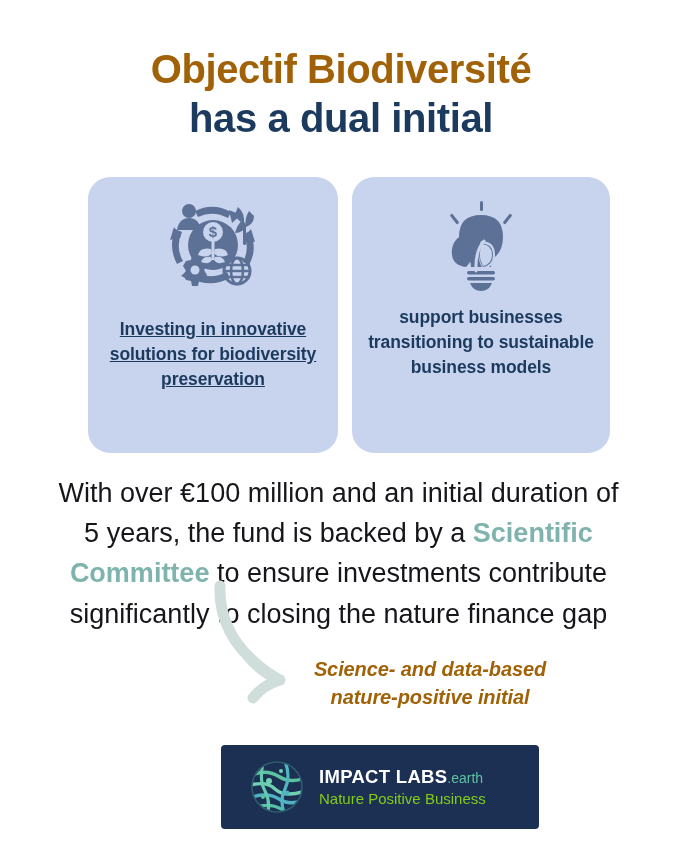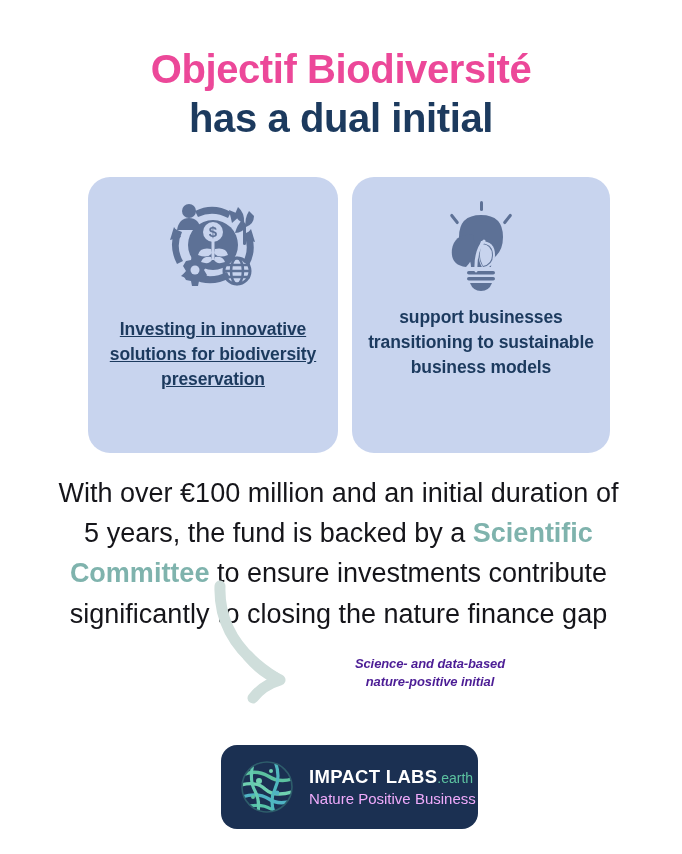--- a/index.html
+++ b/index.html
@@ -30,21 +30,21 @@
     top: 47px;
     text-align: center;
     line-height: 1.12;
     letter-spacing: -0.4px;
   }
   .headline .line {
     display: block;
     font-size: 40px;
     font-weight: 700;
   }
-  .headline .line1 { color: #ec4899; }
+  .headline .line1 { color: #a16207; }
   .headline .line2 { color: #1c3a5e; margin-top: 4px; }
 
   
   .cards {
     position: absolute;
     left: 88px;
     top: 177px;
     width: 522px;
     height: 276px;
     display: flex;
@@ -111,40 +111,40 @@
   }
   .arrow svg { display: block; width: 100%; height: 100%; }
 
   
   .tagline {
     position: absolute;
     left: 270px;
     top: 655px;
     width: 320px;
     text-align: center;
-    color: #4c1d95;
-    font-size: 13px;
+    color: #a16207;
+    font-size: 20px;
     font-weight: 700;
     font-style: italic;
     line-height: 1.42;
     letter-spacing: -0.1px;
   }
 
   
   .logo-box {
     position: absolute;
     left: 221px;
     top: 745px;
-    width: 257px;
+    width: 318px;
     height: 84px;
     background: #1b3052;
-    border-radius: 16px;
+    border-radius: 4px;
     display: flex;
     align-items: center;
-    padding-left: 18px;
+    padding-left: 28px;
     box-sizing: border-box;
   }
   .logo-globe {
     width: 56px;
     height: 56px;
     flex: 0 0 56px;
     margin-right: 14px;
   }
   .logo-globe svg { display: block; width: 100%; height: 100%; }
   .logo-text { display: flex; flex-direction: column; justify-content: center; }
@@ -157,21 +157,21 @@
     white-space: nowrap;
   }
   .logo-title .earth {
     color: #5cc2a0;
     font-size: 14px;
     font-weight: 400;
     letter-spacing: 0;
   }
   .logo-sub {
     font-size: 15px;
-    color: #f0abfc;
+    color: #84cc16;
     font-weight: 400;
     line-height: 1.3;
     margin-top: 2px;
     white-space: nowrap;
   }
 </style>
 </head>
 <body>
 
 <div class="page">

